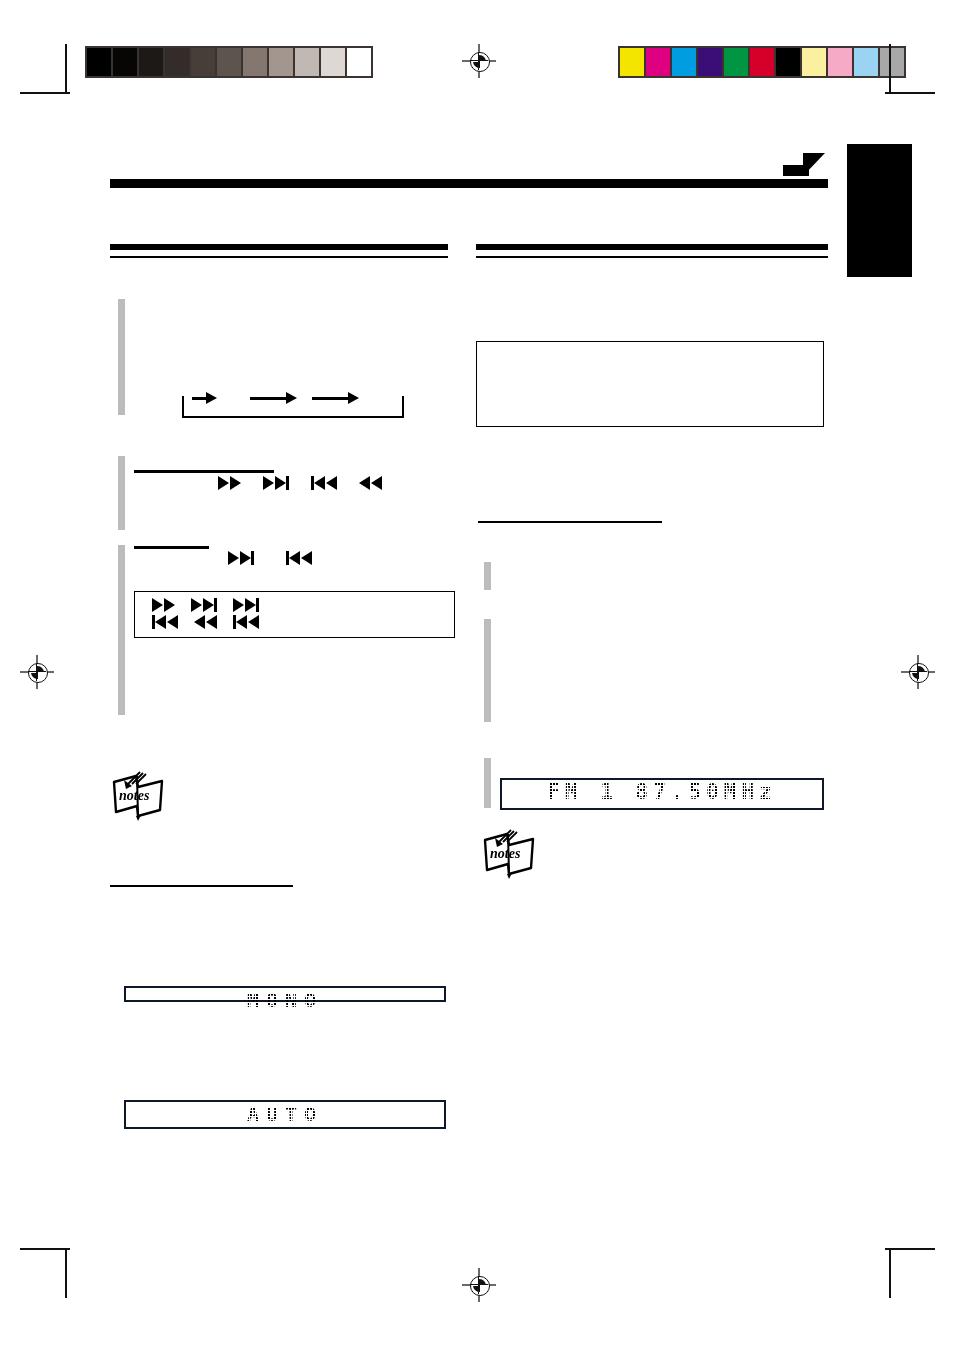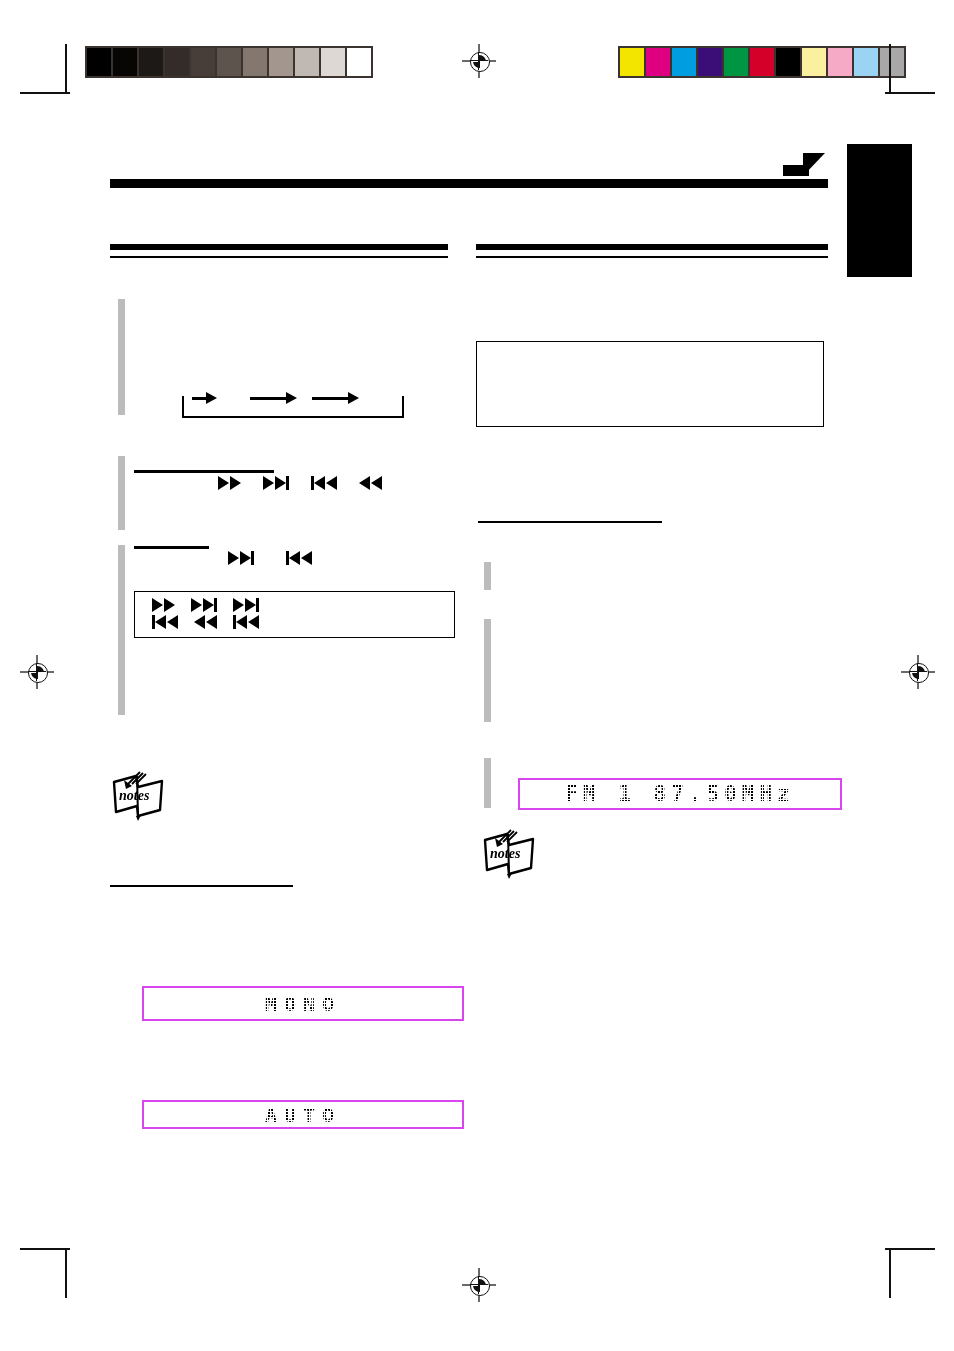--- a/index.html
+++ b/index.html
@@ -56,22 +56,22 @@
 
   
   .glyphrow{position:absolute;display:flex;align-items:center;}
   .mg{display:inline-flex;align-items:center;height:14px;}
   .mg .tri-r{width:0;height:0;border-left:11px solid #000;border-top:7px solid transparent;border-bottom:7px solid transparent;}
   .mg .tri-l{width:0;height:0;border-right:11px solid #000;border-top:7px solid transparent;border-bottom:7px solid transparent;}
   .mg .bar{width:3px;height:14px;background:#000;}
   .mg .sp{width:1px;}
 
   
-  .lcd{position:absolute;border:2px solid #d946ef;background:#fff;box-sizing:border-box;
-       display:flex;align-items:center;justify-content:center;margin-left:18px;}
+  .lcd{position:absolute;border:2px solid #0f172a;background:#fff;box-sizing:border-box;
+       display:flex;align-items:flex-start;justify-content:center;}
   .lcdtext{font-family:"DejaVu Sans Mono","Liberation Mono",monospace;
            font-weight:700;letter-spacing:7px;color:#000;}
   .dotmask{
      -webkit-mask-image:repeating-linear-gradient(to right,#000 0 2px,transparent 2px 3px),
                         repeating-linear-gradient(to bottom,#000 0 2px,transparent 2px 3px);
      -webkit-mask-composite:source-in;
      mask-image:repeating-linear-gradient(to right,#000 0 2px,transparent 2px 3px),
                 repeating-linear-gradient(to bottom,#000 0 2px,transparent 2px 3px);
      mask-composite:intersect;
   }
@@ -282,21 +282,21 @@
     <path d="M27 6 L28 46" fill="none" stroke="#000" stroke-width="2"></path>
     <path d="M26 46 L28 51 L31 45" fill="#000"></path>
     <path d="M18 14 L30 2 M22 14 L33 3 M26 14 L36 4" stroke="#000" stroke-width="1.8" fill="none"></path>
     <path d="M14 10 L22 16 L16 19 Z" fill="#000"></path>
     <text x="9" y="30" font-family="Liberation Serif, serif" font-size="14" font-weight="bold" font-style="italic" fill="#000">notes</text>
   </svg>
 </div>
 
 <div class="rule-thin" style="left:110px;top:885px;width:183px;height:2.4px;"></div>
 
-<div class="lcd" style="left:124px;top:986px;width:322px;height:35px;">
+<div class="lcd" style="left:124px;top:986px;width:322px;height:16px;">
   <span class="lcdtext dotmask" style="font-size:20px;">MONO</span>
 </div>
 
 <div class="lcd" style="left:124px;top:1100px;width:322px;height:29px;">
   <span class="lcdtext dotmask" style="font-size:20px;">AUTO</span>
 </div>
 
 <div class="hollowbox" style="left:476px;top:341px;width:348px;height:86px;"></div>
 
 <div class="rule-thin" style="left:478px;top:521px;width:184px;height:2.4px;"></div>

